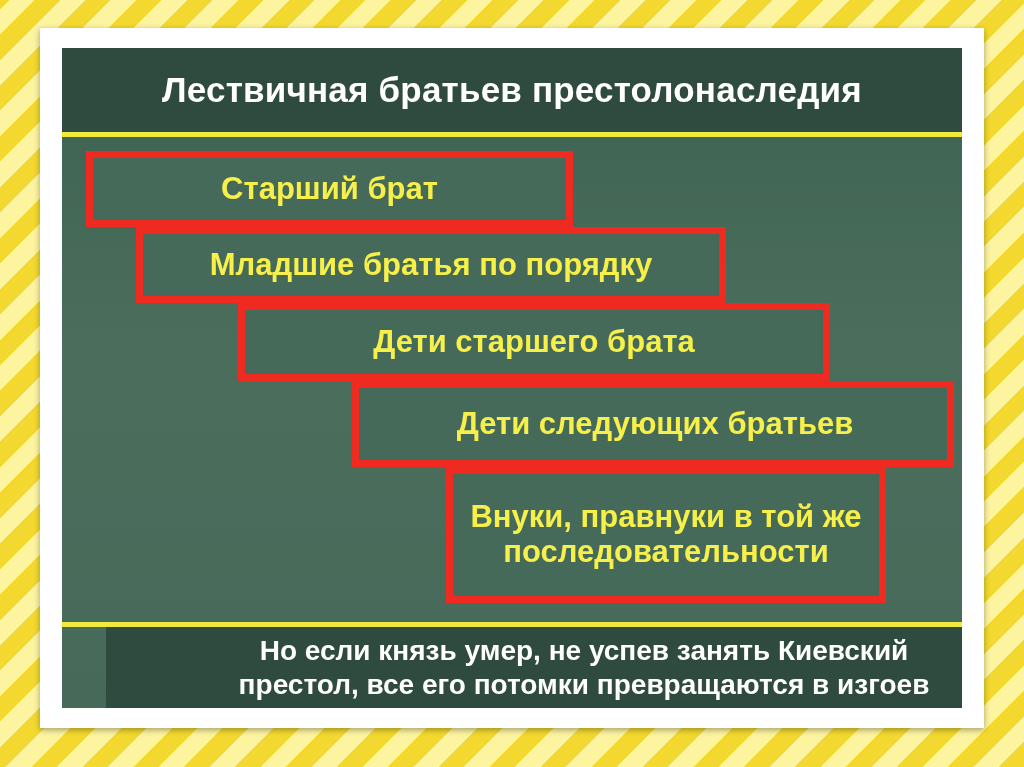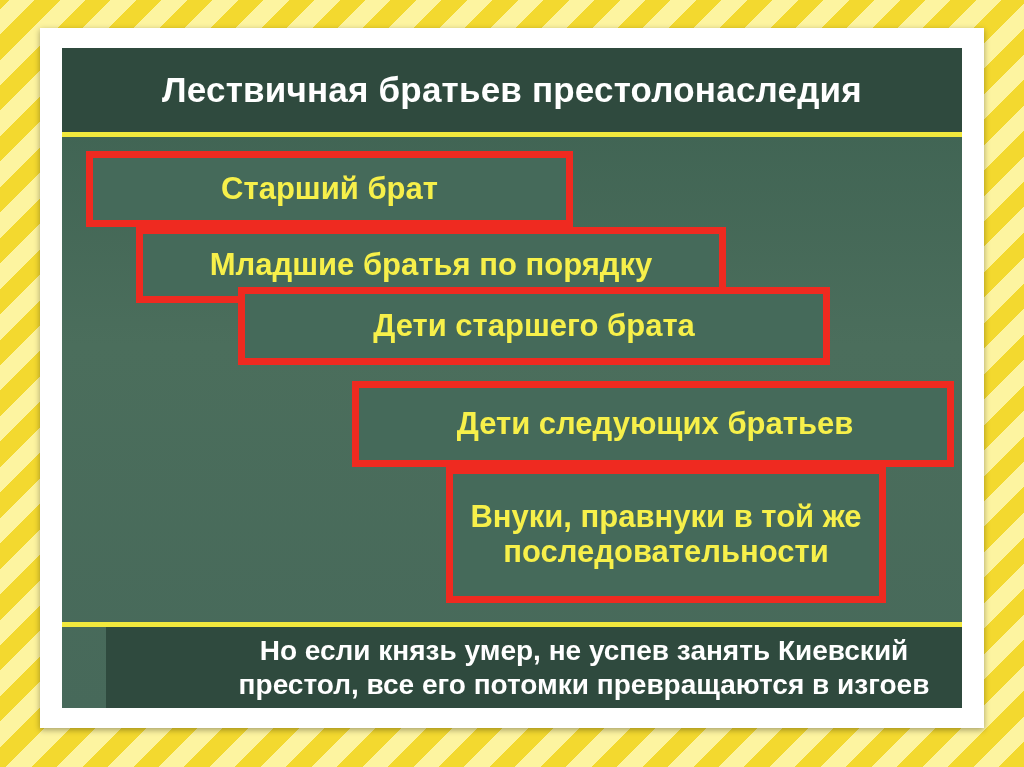--- a/index.html
+++ b/index.html
@@ -104,21 +104,21 @@
     color: #f7f04a;
     font-size: 31px;
     font-weight: bold;
     text-align: center;
     line-height: 1.12;
     white-space: pre-line;
   }
 
   .step-1 { left: 24px;  top: 14px;  width: 487px; height: 76px; }
   .step-2 { left: 74px;  top: 90px;  width: 590px; height: 76px; }
-  .step-3 { left: 176px; top: 150px; width: 592px; height: 78px; }
+  .step-3 { left: 176px; top: 166px; width: 592px; height: 78px; }
   .step-4 { left: 290px; top: 244px; width: 602px; height: 86px; padding-left: 20px; }
   .step-5 { left: 384px; top: 330px; width: 440px; height: 136px; }
 
   
   .rule-bottom {
     position: absolute;
     left: 0;
     top: 574px;
     width: 900px;
     height: 5px;

